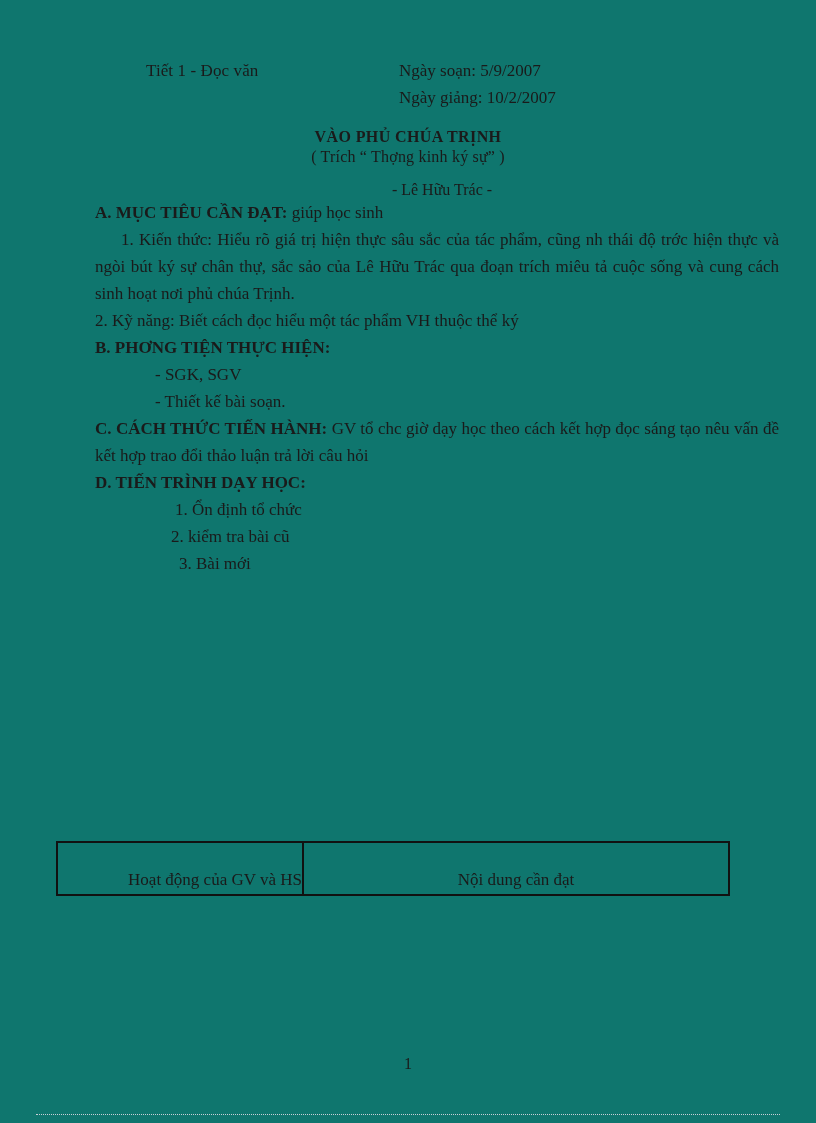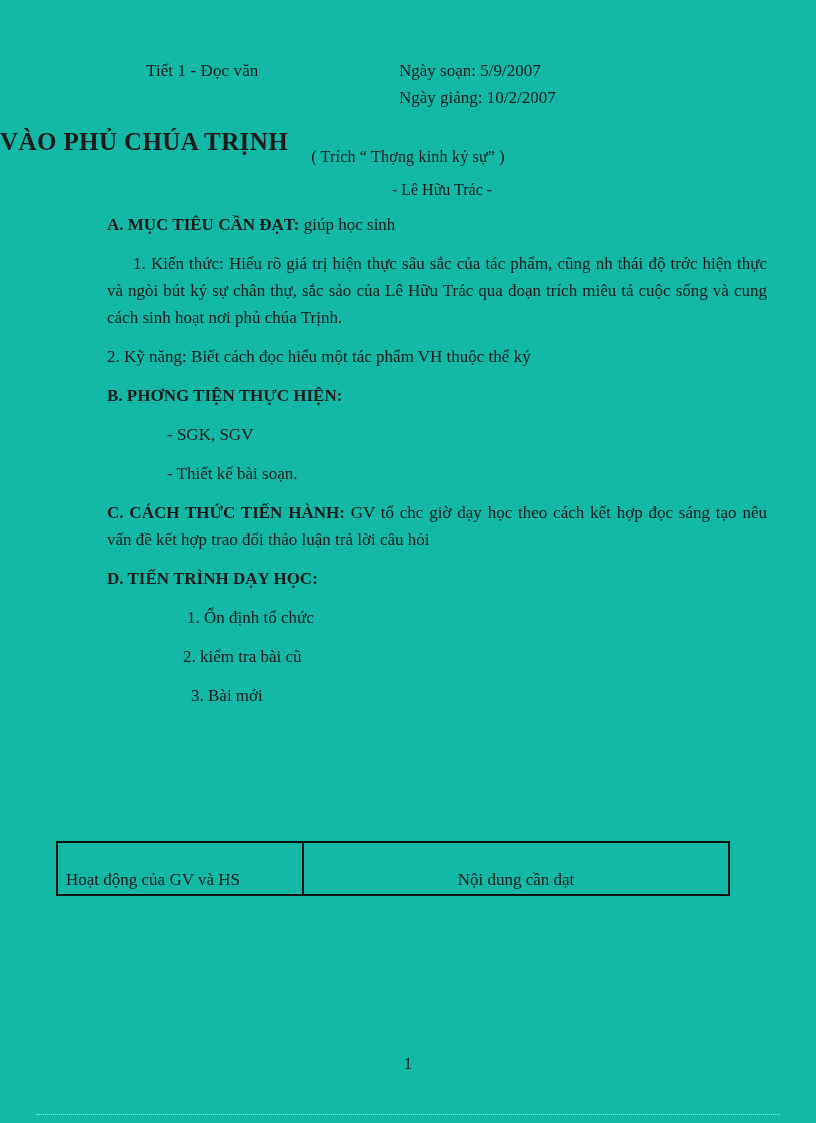--- a/index.html
+++ b/index.html
@@ -12,21 +12,21 @@
     height: 1123px;
     position: relative;
     font-family: "Liberation Serif", "DejaVu Serif", serif;
     color: #1a1a1a;
     overflow: hidden;
   }
 
   .page {
     position: absolute;
     inset: 0;
-    background: #14b8a6;
+    background: #0f766e;
   }
 
   
   .abs { position: absolute; }
   .bold { font-weight: bold; }
   .nowrap { white-space: nowrap; }
 
   
   .hdr-lesson {
     left: 146px;
@@ -43,21 +43,22 @@
     left: 399px;
     top: 88px;
     font-size: 17px;
   }
 
   
   .doc-title {
     left: 0;
     right: 0;
     top: 128px;
-    font-size: 25px;
+    text-align: center;
+    font-size: 16px;
     font-weight: bold;
     letter-spacing: 0.4px;
   }
   .doc-subtitle {
     left: 0;
     right: 0;
     top: 148px;
     text-align: center;
     font-size: 16px;
     letter-spacing: 0.2px;
@@ -74,21 +75,21 @@
   
   .body-block {
     position: absolute;
     left: 95px;
     top: 199px;
     width: 684px;
     font-size: 17px;
     line-height: 27px;
   }
   .body-block p {
-    margin: 12px;
+    margin: 0;
     text-align: justify;
     text-justify: inter-word;
   }
   .body-block p.flush { text-align: left; }
   .indent-1 { text-indent: 26px; }
   .sub-item {
     padding-left: 60px;
   }
   .sub-num {
     padding-left: 80px;
@@ -115,21 +116,21 @@
     display: flex;
     align-items: flex-end;
     box-sizing: border-box;
     font-size: 17px;
     padding-bottom: 4px;
   }
   .tbl-cell-left {
     width: 246px;
     border-right: 2px solid #111111;
     padding-left: 8px;
-    justify-content: flex-start;
+    justify-content: flex-end;
   }
   .tbl-cell-right {
     flex: 1;
     justify-content: center;
   }
 
   
   .page-number {
     left: 0;
     right: 0;

